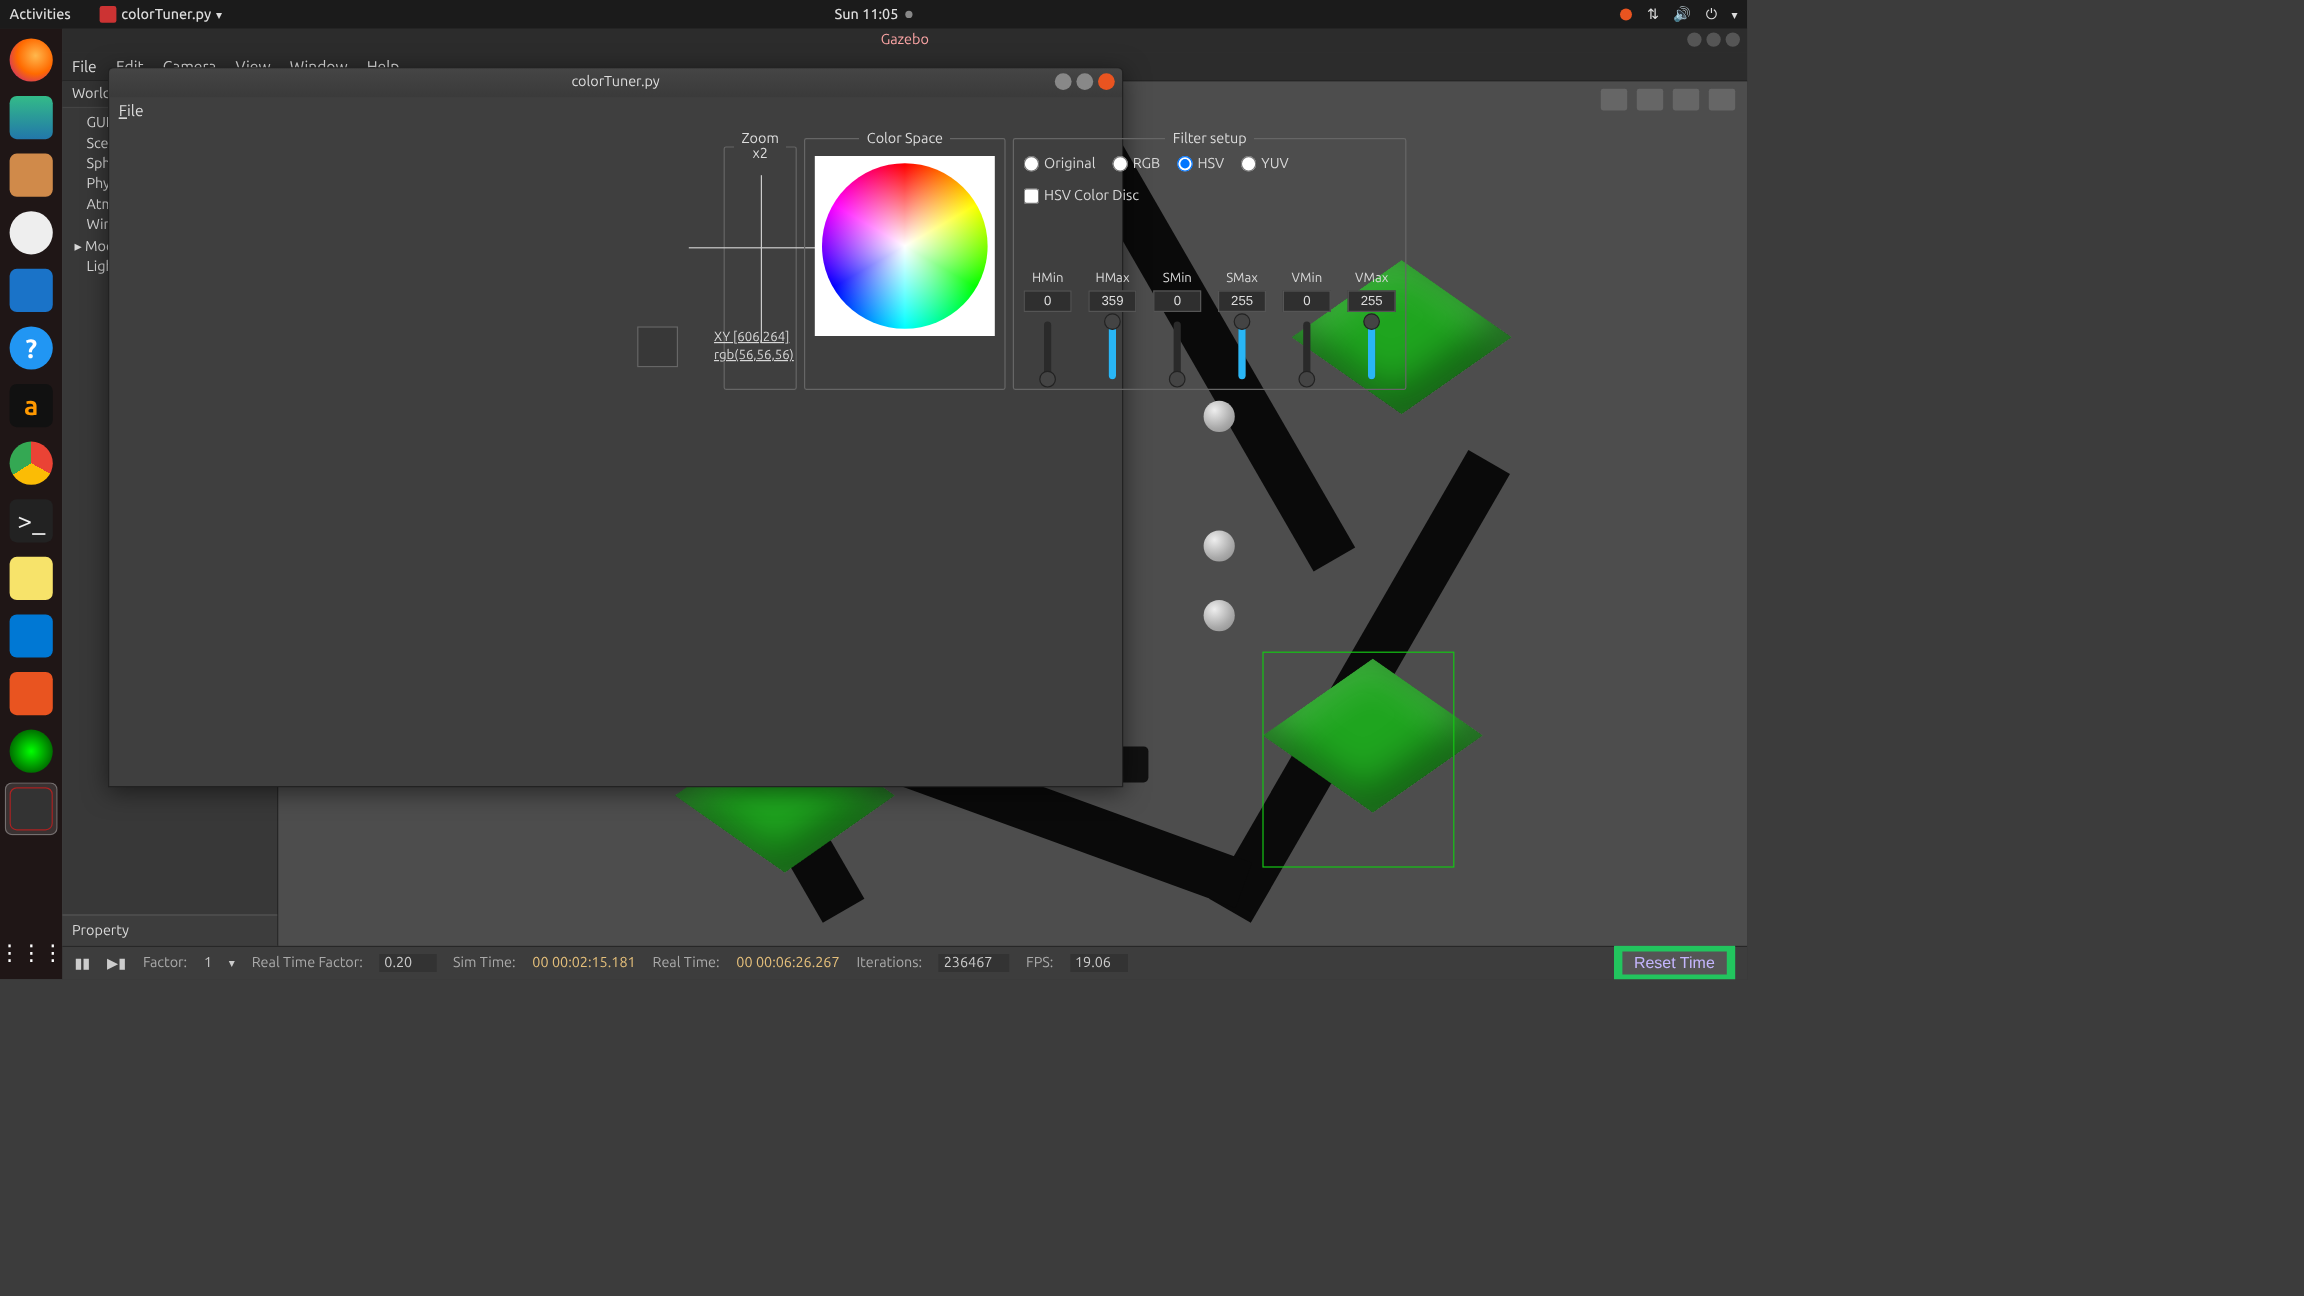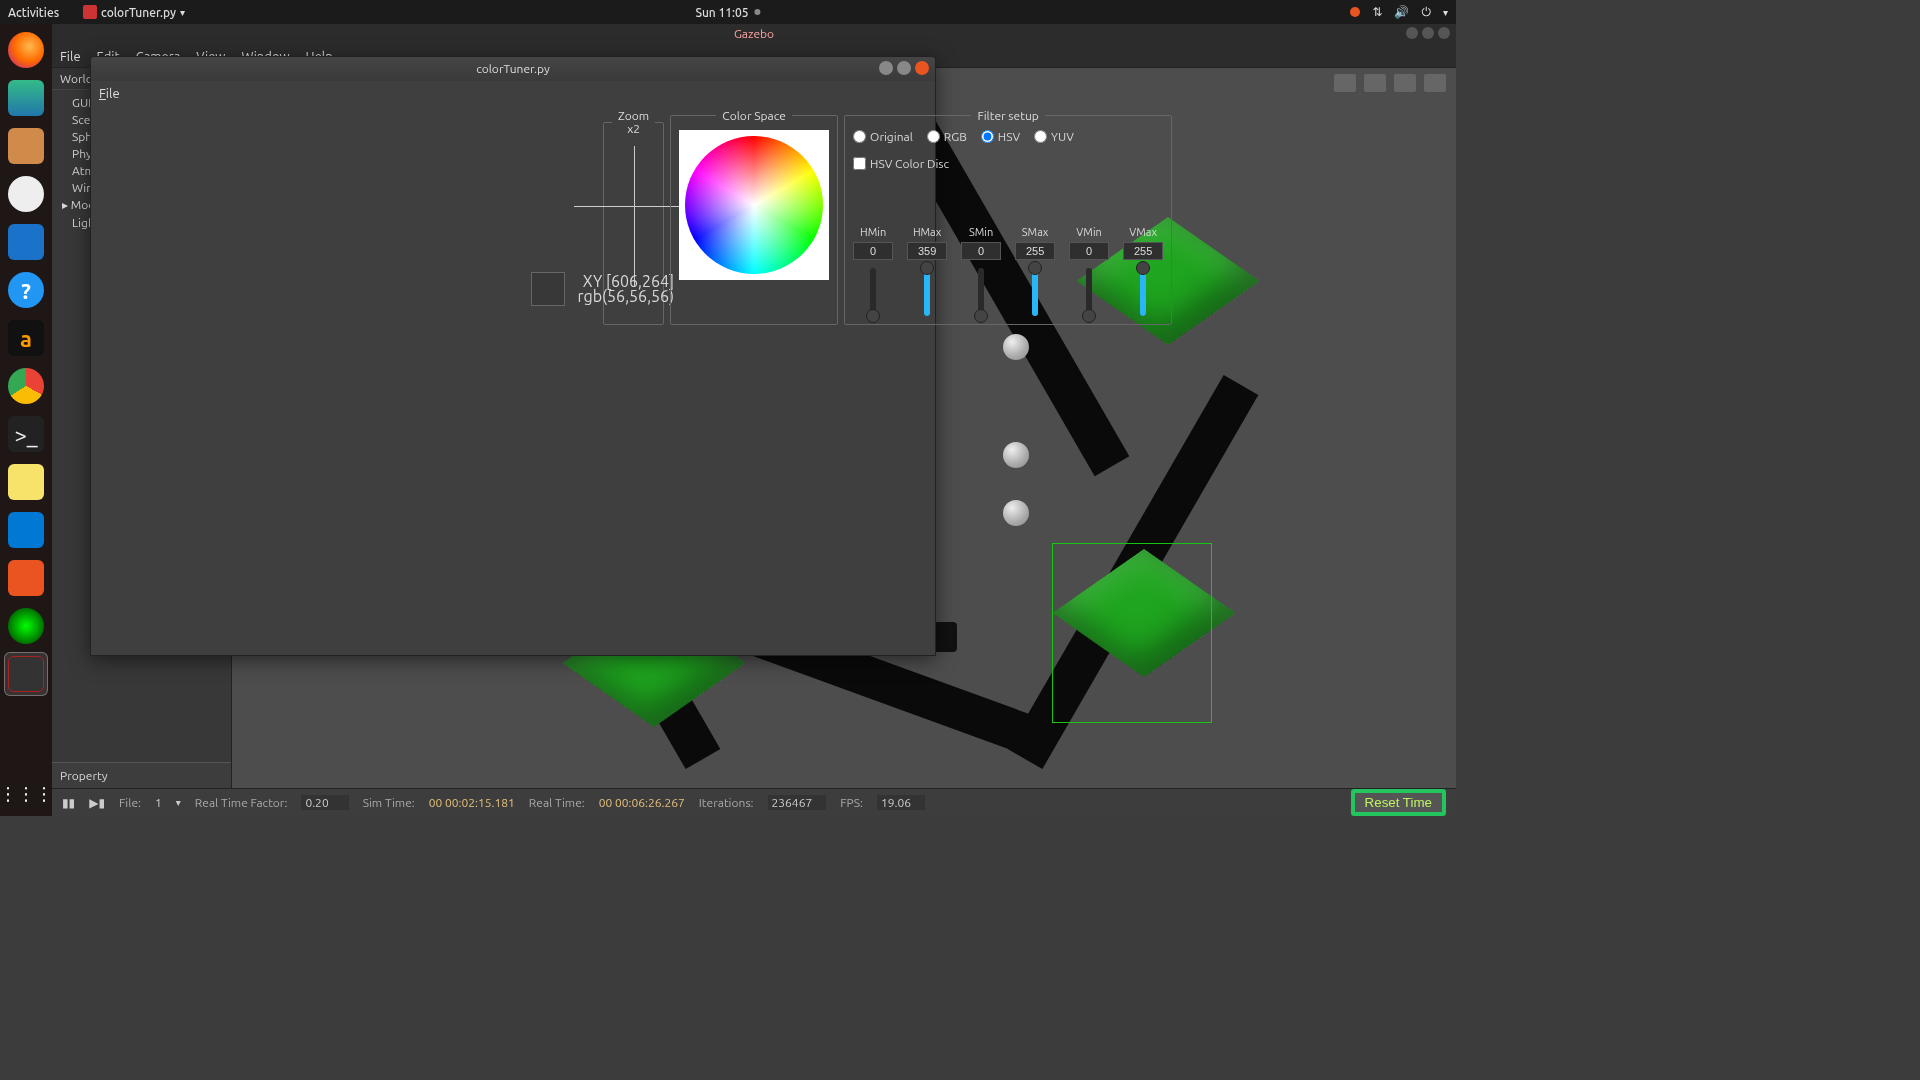--- a/index.html
+++ b/index.html
@@ -32,21 +32,21 @@
 .gz-tab { padding: 4px 8px; background: #333; border-bottom: 1px solid #444; }
 .gz-tree { padding: 4px 0; }
 .gz-tree div { padding: 2px 8px 2px 20px; cursor: pointer; }
 .gz-props { margin-top: auto; border-top: 1px solid #555; padding: 6px 8px; background: #3d3d3d; }
 .gz-3d { flex: 1; position: relative; background: #4d4d4d; overflow: hidden; }
 .gz-toolbar-tr { position: absolute; top: 6px; right: 10px; display: flex; gap: 8px; }
 .gz-tool-ico { width: 22px; height: 18px; background: #666; border-radius: 2px; cursor: pointer; }
 .gz-bottom { height: 28px; background: #3d3d3d; border-top: 1px solid #222; display: flex; align-items: center; gap: 14px; padding: 0 10px; font-size: 12px; color: #ccc; }
 .gz-bottom .lbl { color: #aaa; }
 .gz-bottom .val { color: #e6c07b; }
-.gz-bottom button { background: #555; border: 4px solid #22c55e; color: #bef264; padding: 2px 10px; border-radius: 3px; cursor: pointer; margin-left: auto; }
+.gz-bottom button { background: #555; border: 7px solid #22c55e; color: #c4b5fd; padding: 2px 10px; border-radius: 3px; cursor: pointer; margin-left: auto; }
 
 .hex-road { position: absolute; background: #0a0a0a; transform-origin: center; }
 .green-cube { position: absolute; background: #1fa51f; box-shadow: inset -20px -10px 30px rgba(0,0,0,0.4), inset 10px 10px 30px rgba(255,255,255,0.15); }
 .sphere { position: absolute; border-radius: 50%; background: radial-gradient(circle at 35% 30%, #eee, #aaa 60%, #888); }
 .robot { position: absolute; width: 40px; height: 30px; background: #111; border-radius: 4px; }
 .sel-box { position: absolute; border: 1px solid #15c615; }
 
 .ct-win { position: absolute; left: 90px; top: 56px; width: 846px; height: 600px; background: #3f3f3f; border: 1px solid #222; border-radius: 4px 4px 0 0; box-shadow: 0 4px 20px rgba(0,0,0,0.5); }
 .ct-titlebar { height: 24px; background: linear-gradient(#454545,#3a3a3a); color: #ddd; text-align: center; line-height: 24px; font-size: 12px; position: relative; border-radius: 4px 4px 0 0; }
 .ct-titlebar .winbtns { position: absolute; right: 6px; top: 4px; display: flex; gap: 4px; }
@@ -63,21 +63,21 @@
 fieldset.group > legend { padding: 0 6px; font-size: 12px; color: #ddd; text-align: center; }
 .src-img, .filt-img { width: 100%; height: 240px; position: relative; background: #bdbdbd; overflow: hidden; }
 .filt-group .filt-img { height: 220px; }
 .cross-v { position: absolute; top: 0; bottom: 0; width: 1px; background: #fff; }
 .cross-h { position: absolute; left: 0; right: 0; height: 1px; background: #fff; }
 .cross-box { position: absolute; width: 10px; height: 10px; border: 1px solid #fff; background: transparent; }
 .zoom-box { height: 165px; position: relative; }
 .zoom-cross { position: absolute; left: 50%; top: 38%; width: 100px; height: 100px; transform: translate(-50%,-50%); }
 .zoom-cross::before { content: ""; position: absolute; left: 50%; top: -10px; bottom: -30px; width: 1px; background: #ccc; }
 .zoom-cross::after { content: ""; position: absolute; top: 50%; left: -10px; right: -10px; height: 1px; background: #ccc; }
-.zoom-info { position: absolute; bottom: 4px; left: 50%; transform: translateX(-58%); text-align: right; font-size: 16px; line-height: 15px; }
+.zoom-info { position: absolute; bottom: 4px; left: 50%; transform: translateX(-58%); font-size: 11px; line-height: 15px; text-decoration: underline; }
 .swatch { position: absolute; right: 90px; bottom: 2px; width: 34px; height: 34px; border: 1px solid #666; background: #383838; }
 .cs-wheel { width: 150px; height: 150px; margin: 0 auto; background: #fff; padding: 6px; }
 .wheel { width: 138px; height: 138px; border-radius: 50%; background: conic-gradient(red, yellow, lime, cyan, blue, magenta, red); position: relative; }
 .wheel::after { content: ""; position: absolute; inset: 0; border-radius: 50%; background: radial-gradient(circle, #fff 0%, rgba(255,255,255,0) 70%); }
 .filter-setup { font-size: 12px; }
 .radios { display: flex; gap: 14px; align-items: center; margin-bottom: 8px; flex-wrap: wrap; }
 .radios label { display: flex; align-items: center; gap: 4px; cursor: pointer; }
 .sliders { display: flex; gap: 14px; justify-content: space-between; }
 .slider-col { display: flex; flex-direction: column; align-items: center; gap: 4px; }
 .slider-col .lab { font-size: 11px; margin-top: 48px; }
@@ -214,21 +214,21 @@
         <div class="gz-tool-ico"></div>
         <div class="gz-tool-ico"></div>
         <div class="gz-tool-ico"></div>
         <div class="gz-tool-ico"></div>
       </div>
     </div>
   </div>
   <div class="gz-bottom">
     <span style="cursor:pointer">▮▮</span>
     <span style="cursor:pointer">▶▮</span>
-    <span class="lbl">File:</span>
+    <span class="lbl">Factor:</span>
     <span>1</span>
       <span class="tri">▾</span>
     <span class="lbl">Real Time Factor:</span>
     <span style="background:#333;padding:1px 20px 1px 4px">0.20</span>
     <span class="lbl">Sim Time:</span>
     <span class="val">00 00:02:15.181</span>
     <span class="lbl">Real Time:</span>
     <span class="val">00 00:06:26.267</span>
     <span class="lbl">Iterations:</span>
     <span style="background:#333;padding:1px 14px 1px 4px">236467</span>

